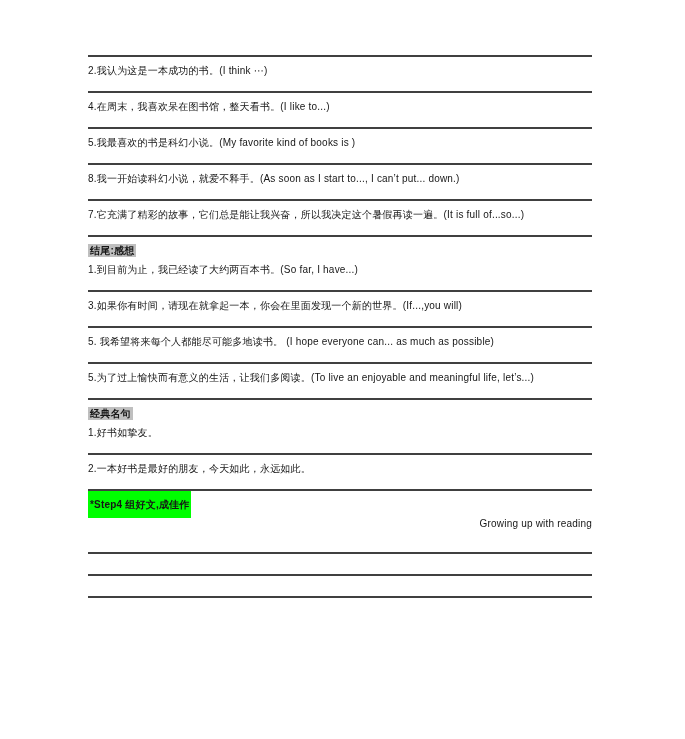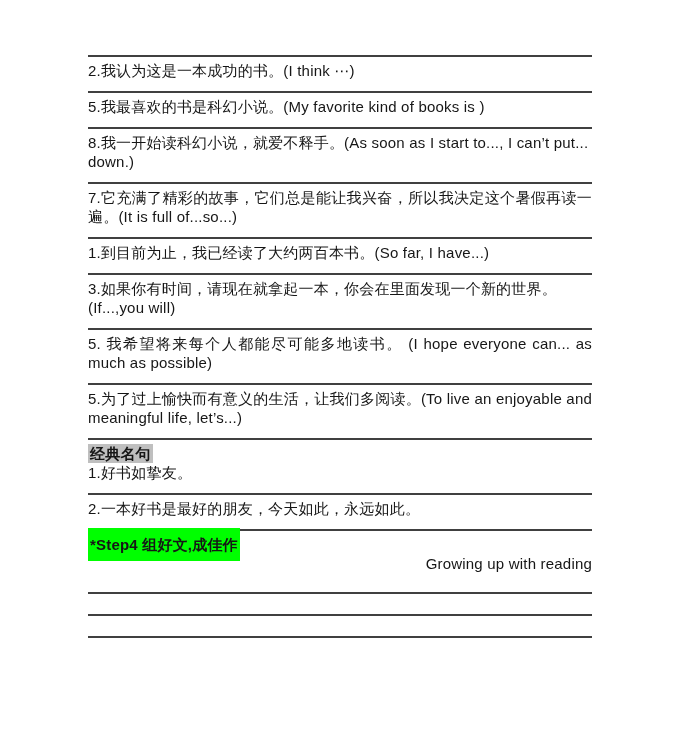--- a/index.html
+++ b/index.html
@@ -26,21 +26,21 @@
   .block.blank { padding-bottom: 20px; }
   .block.step { padding-bottom: 19px; }
   .rule {
     height: 2px;
     background: var(--rule-color, #404040);
     margin-bottom: 4px;
   }
   .block.blank .rule { margin-bottom: 0; }
   p {
     margin: 0;
-    font-size: 15px;
+    font-size: 10px;
     line-height: 19px;
     letter-spacing: 0.2px;
   }
   .justify { text-align: justify; }
   .hl-gray {
     background: var(--gray-hl, #bfbfbf);
     font-weight: bold;
     padding: 1px 2px;
   }
   .hl-green {
@@ -55,32 +55,37 @@
 <body>
 
 <div class="doc" style="--page-bg: #ffffff; --text-color: #161616; --rule-color: #404040; --gray-hl: #bfbfbf; --green-hl: #00ff00;">
   <div class="content" id="content">
       <div class="block item">
         <div class="rule"></div>
         <p class="sentence">2.我认为这是一本成功的书。(I think ⋯)</p>
       </div>
       <div class="block item">
         <div class="rule"></div>
+        <p class="sentence">4.在周末，我喜欢呆在图书馆，整天看书。(I like to...)</p>
+      </div>
+      <div class="block item">
+        <div class="rule"></div>
         <p class="sentence">5.我最喜欢的书是科幻小说。(My favorite kind of books is )</p>
       </div>
       <div class="block item">
         <div class="rule"></div>
         <p class="sentence">8.我一开始读科幻小说，就爱不释手。(As soon as I start to..., I can’t put... down.)</p>
       </div>
       <div class="block item">
         <div class="rule"></div>
         <p class="sentence justify">7.它充满了精彩的故事，它们总是能让我兴奋，所以我决定这个暑假再读一遍。(It is full of...so...)</p>
       </div>
       <div class="block header-item">
         <div class="rule"></div>
+        <p><span class="hl-gray">结尾:感想</span></p>
         <p class="sentence">1.到目前为止，我已经读了大约两百本书。(So far, I have...)</p>
       </div>
       <div class="block item">
         <div class="rule"></div>
         <p class="sentence">3.如果你有时间，请现在就拿起一本，你会在里面发现一个新的世界。(If...,you will)</p>
       </div>
       <div class="block item">
         <div class="rule"></div>
         <p class="sentence justify">5. 我希望将来每个人都能尽可能多地读书。 (I hope everyone can... as much as possible)</p>
       </div>

